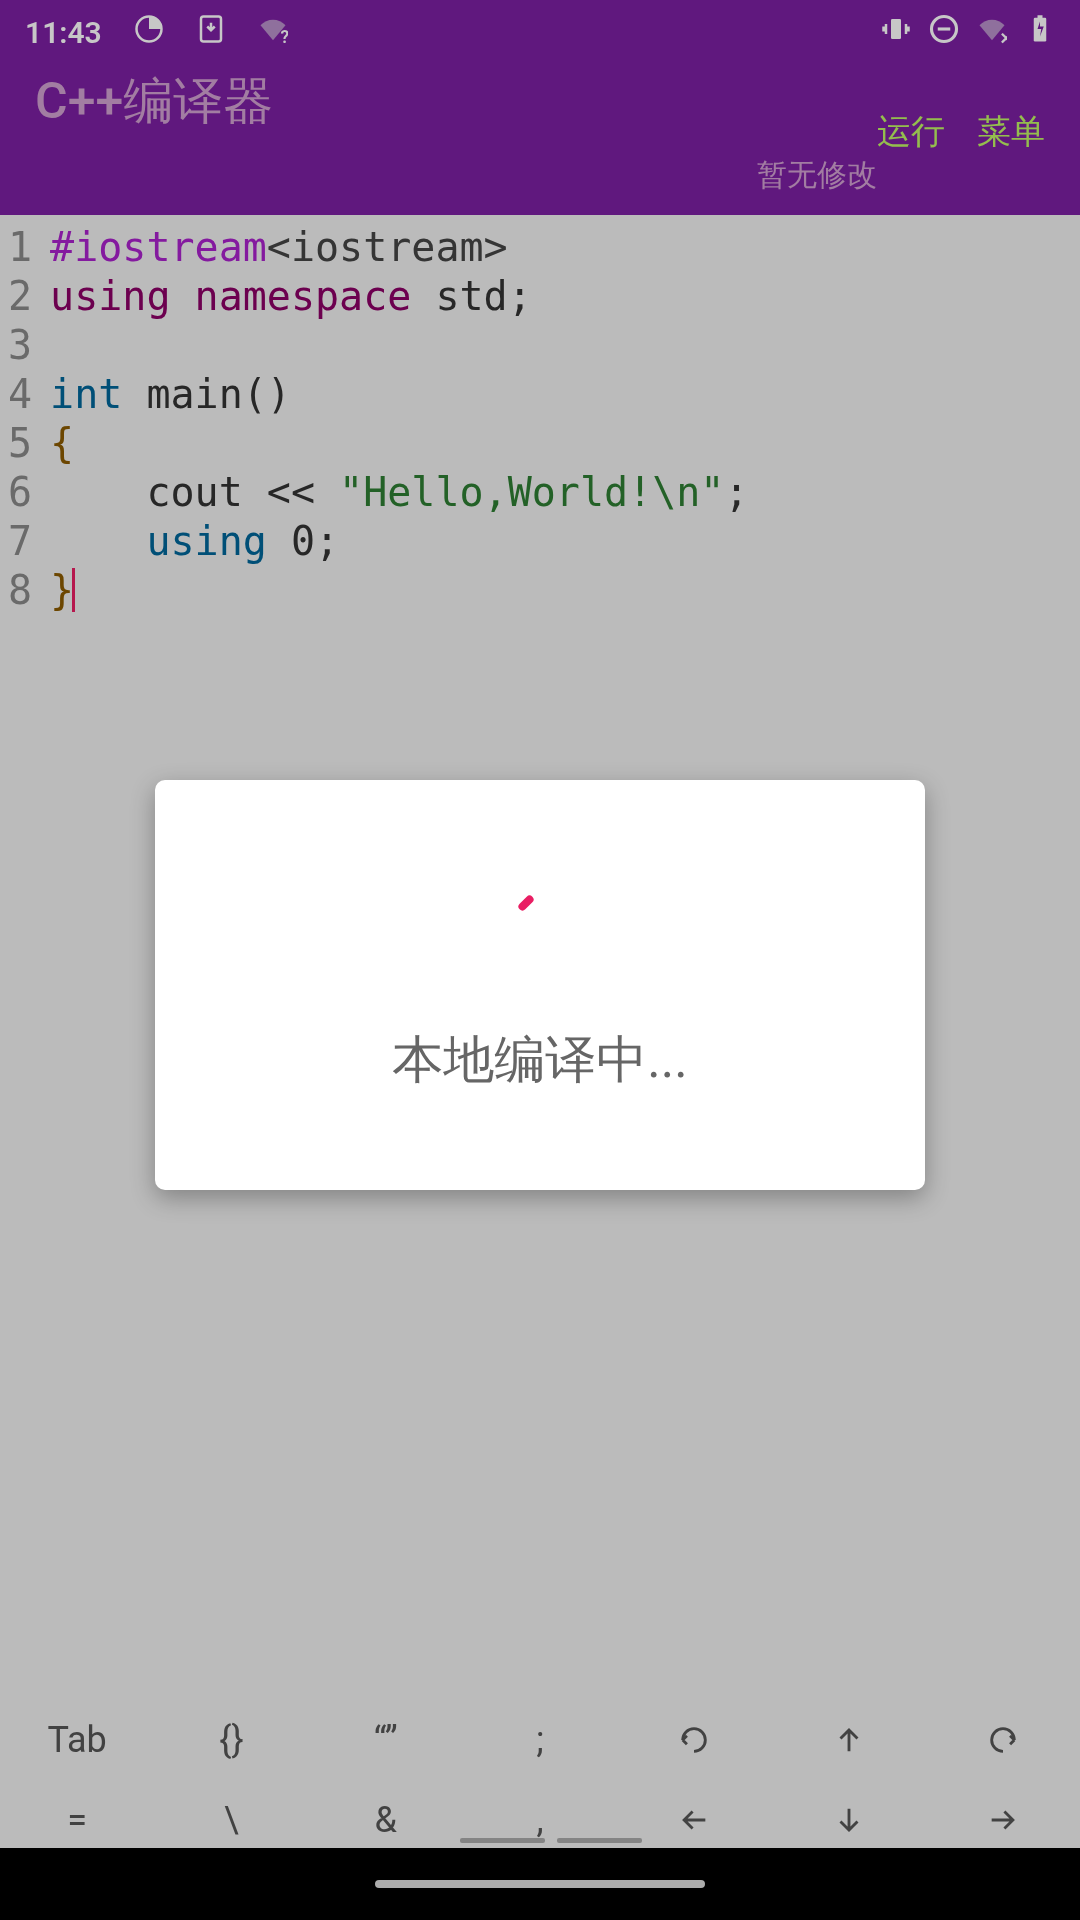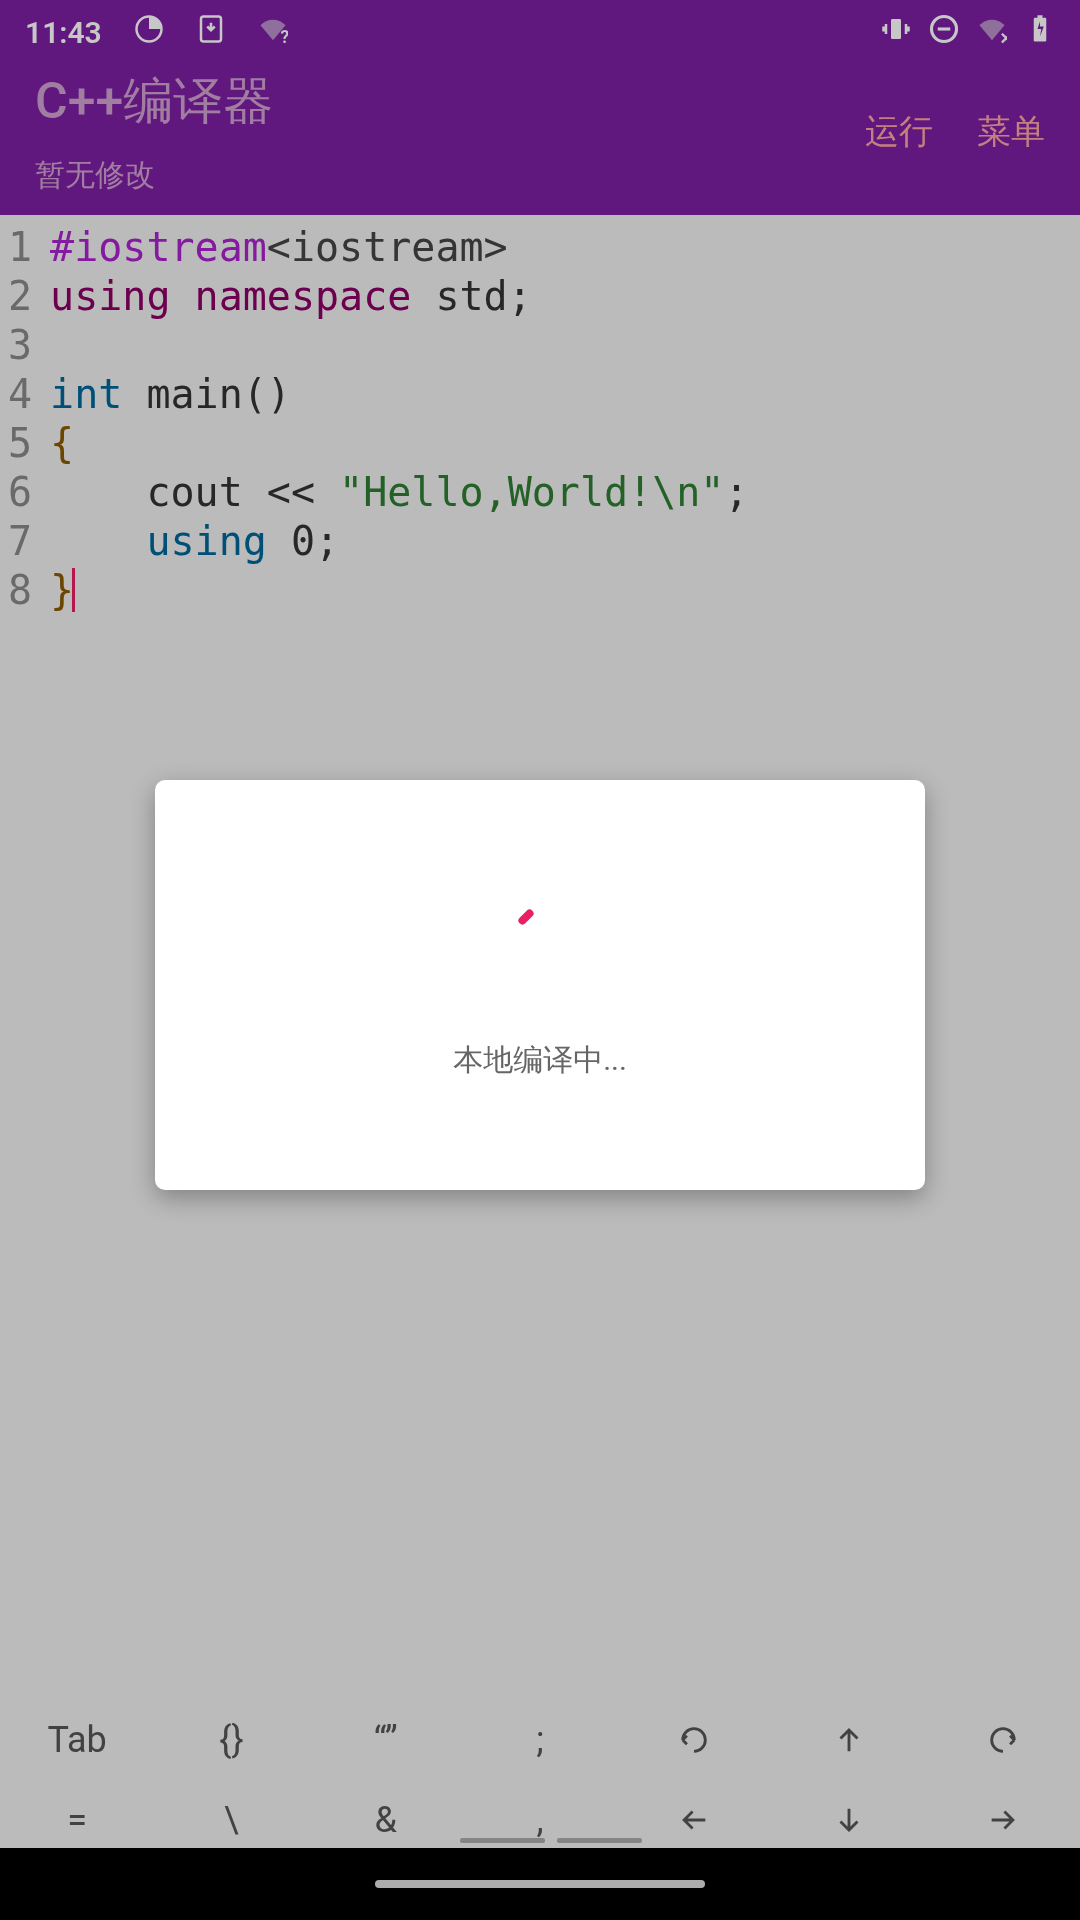--- a/index.html
+++ b/index.html
@@ -26,22 +26,22 @@
     .status-right { display: flex; align-items: center; gap: 18px; }
     .app-bar {
       height: 150px;
       background: #7B1FA2;
       display: flex;
       align-items: center;
       padding: 0 35px 16px 35px;
     }
     .app-bar-titles { flex: 1; }
     .app-title { color: #d0a0d0; font-size: 50px; font-weight: 500; }
-    .app-subtitle { color: #d0a0d0; font-size: 30px; margin-top: 20px; }
-    .app-bar-actions { display: flex; gap: 44px; color: #fca5a5; font-size: 34px; }
+    .app-subtitle { color: #d0a0d0; font-size: 30px; margin-top: 20px; text-align: right; }
+    .app-bar-actions { display: flex; gap: 32px; color: #bef264; font-size: 34px; }
     .editor-area {
       background: #f0f0f0;
       font-family: "DejaVu Sans Mono", Menlo, Consolas, monospace;
       font-size: 40px;
       line-height: 49px;
       display: flex;
     }
     .gutter {
       padding: 8px 8px 8px 8px;
       text-align: right;
@@ -108,21 +108,21 @@
       width: 18px;
       height: 8px;
       background: #E91E63;
       border-radius: 4px;
       top: 18px;
       left: 12px;
       transform: rotate(-45deg);
     }
     .dialog-text {
       color: #666;
-      font-size: 30px;
+      font-size: 51px;
       margin-top: 20px;
     }
     .toolbar {
       position: absolute;
       bottom: 60px;
       left: 0;
       right: 0;
       height: 160px;
       display: grid;
       grid-template-columns: repeat(7, 1fr);

